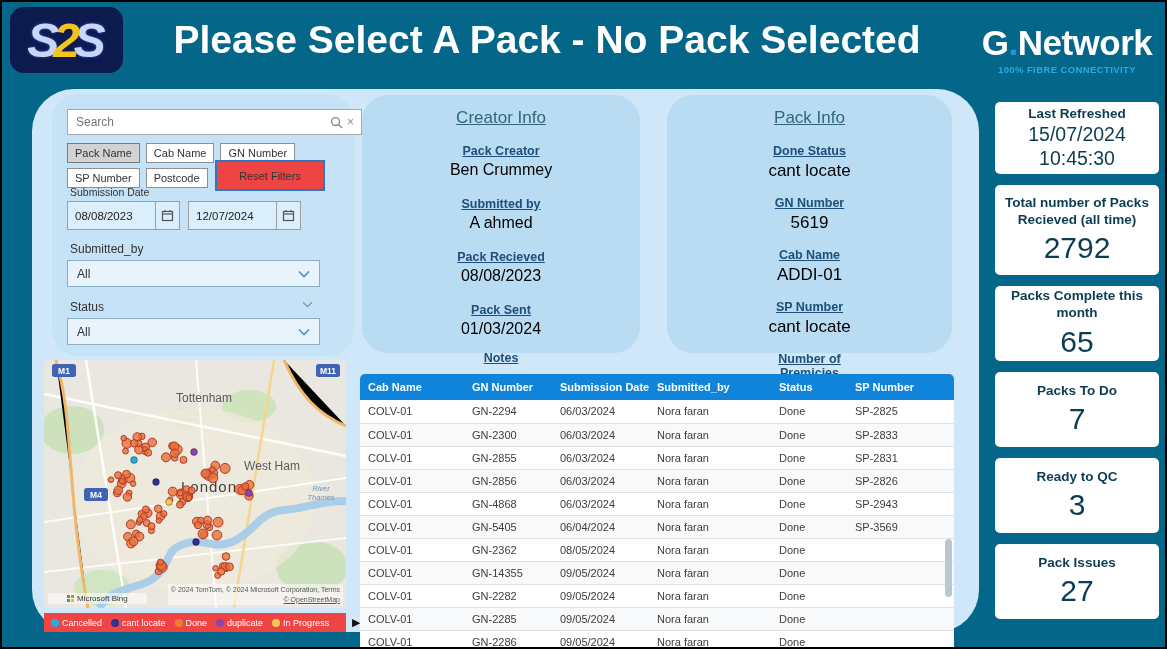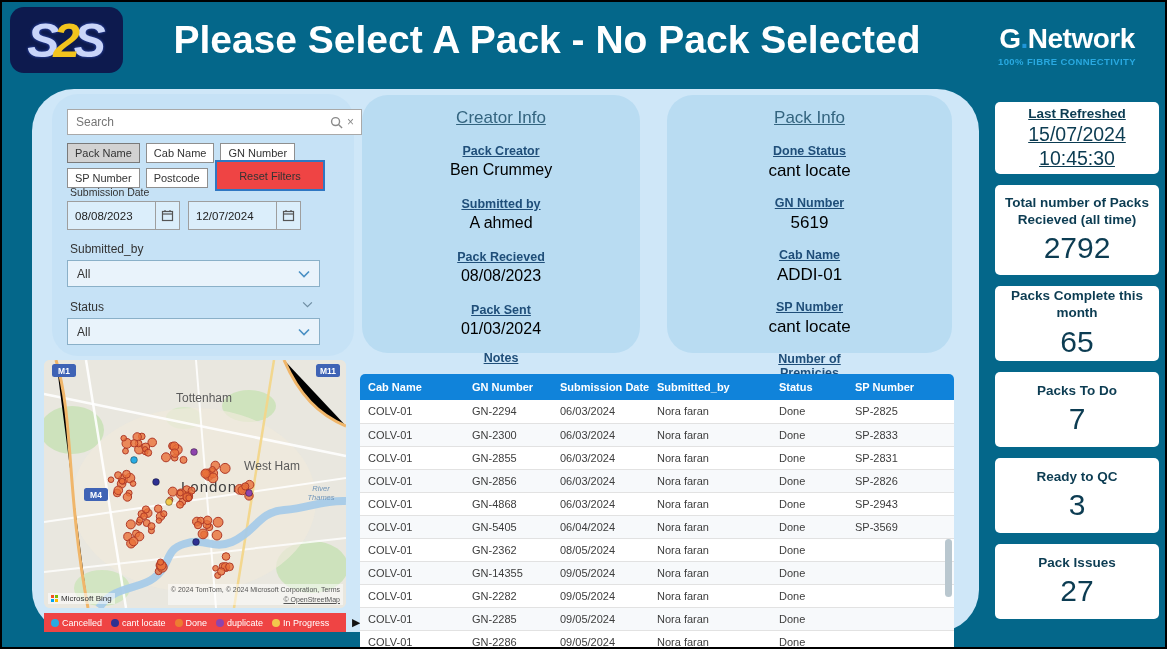--- a/index.html
+++ b/index.html
@@ -21,21 +21,21 @@
     color: #c9d5f9; text-shadow: 0 0 3px #3a57c8;
     padding-right: 6px;
   }
   .s2s-logo .two { color: #f2c41d; text-shadow: none; position: relative; z-index: 2; }
   .page-title {
     position: absolute; left: 130px; top: 16px; width: 830px;
     text-align: center; color: #fff; font-size: 39px; font-weight: bold;
     white-space: nowrap;
   }
   .gnet { position: absolute; right: 12px; top: 21px; width: 172px; text-align: center; }
-  .gnet-main { color: #fff; font-weight: bold; font-size: 28px; letter-spacing: -0.5px; }
+  .gnet-main { color: #fff; font-weight: bold; font-size: 35px; letter-spacing: -0.5px; }
   .gnet-main .gn-dot { color: #2196d9; }
   .gnet-sub { color: #29a9e1; font-size: 9.5px; font-weight: bold; letter-spacing: 0.4px; margin-top: 1px; }
 
   
   .panel { position: absolute; left: 30px; top: 87px; width: 947px; height: 543px; background: #cfe7f8; border-radius: 42px; }
   .card { position: absolute; background: #b9dcf2; border-radius: 26px; }
   .filter-card { left: 20px; top: 5px; width: 302px; height: 262px; background: #c6e2f6; }
 
   
   .search-box {
@@ -82,21 +82,21 @@
   .info-grid   { display: grid; grid-template-columns: 1fr; row-gap: 18px; margin-top: 16px; text-align: center; }
   .pack-card .info-grid { row-gap: 15px; }
   .info-label  { font-size: 12.5px; font-weight: bold; color: #1f4e79; text-decoration: underline; }
   .info-label.narrow { width: 84px; margin: 0 auto; }
   .info-value  { font-size: 16px; color: #000; margin-top: 3px; }
   .pack-card .info-value { font-size: 17px; }
   .notes-link  { text-align: center; margin-top: 13px; font-size: 12.5px; font-weight: bold; color: #1f4e79; text-decoration: underline; cursor: pointer; }
 
   
   .map { position: absolute; left: 12px; top: 271px; width: 302px; height: 248px; border-radius: 6px; overflow: hidden; background: #e9e7df; }
-  .bing-logo { position: absolute; left: 4px; bottom: 4px; font-size: 8px; color: #333; display: flex; gap: 3px; align-items: center; background: rgba(255,255,255,0.55); padding: 1px 3px; }
+  .bing-logo { position: absolute; left: 4px; bottom: 4px; font-size: 8px; color: #333; display: flex; gap: 3px; align-items: center; background: rgba(255,255,255,0.55); padding: 1px 19px; }
   .ms-squares { display: grid; grid-template-columns: 3px 3px; grid-template-rows: 3px 3px; gap: 1px; }
   .ms-squares i { display: block; }
   .attrib { position: absolute; right: 3px; bottom: 3px; text-align: right; font-size: 7px; color: #555; line-height: 1.35; background: rgba(255,255,255,0.5); padding: 1px 3px; }
   .attrib .terms { text-decoration: underline; }
   .legend-bar {
     position: absolute; left: 12px; top: 524px; width: 302px; height: 19px;
     background: #ef4444; display: flex; align-items: center; padding: 0 7px; gap: 9px;
   }
   .legend-item { display: flex; align-items: center; gap: 3px; }
   .legend-dot { width: 8px; height: 8px; border-radius: 50%; display: inline-block; }
@@ -116,21 +116,21 @@
   }
   tbody tr:nth-child(even) td { background: #f7f9fb; }
   .vthumb { position: absolute; right: 2px; top: 165px; width: 7px; height: 58px; background: #b9c7cf; border-radius: 4px; cursor: grab; }
 
   
   .stats { position: absolute; left: 993px; top: 100px; width: 164px; display: flex; flex-direction: column; gap: 11px; }
   .stat-card {
     background: #fff; border-radius: 5px; text-align: center; padding: 6px 5px;
     color: #0c3c52; display: flex; flex-direction: column; justify-content: center;
   }
-  .stat-card:nth-child(1) { height: 72px; text-decoration: underline; }
+  .stat-card:nth-child(1) { height: 72px; }
   .stat-card:nth-child(2) { height: 90px; }
   .stat-card:nth-child(n+3) { height: 75px; justify-content: center; }
   .stat-label { font-size: 13.5px; font-weight: bold; line-height: 1.25; }
   .stat-value { font-size: 30px; margin-top: 3px; }
   .stat-value.dual { font-size: 19.5px; margin-top: 1px; }
 </style>
 </head>
 <body style="background: rgb(4, 103, 138);">
 
 <div class="s2s-logo">

